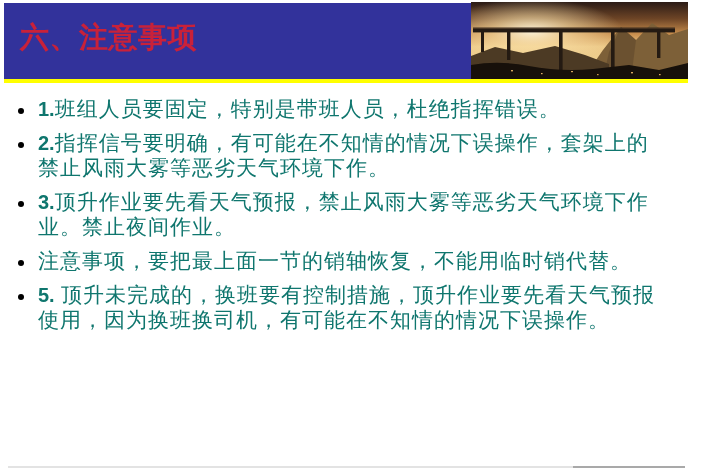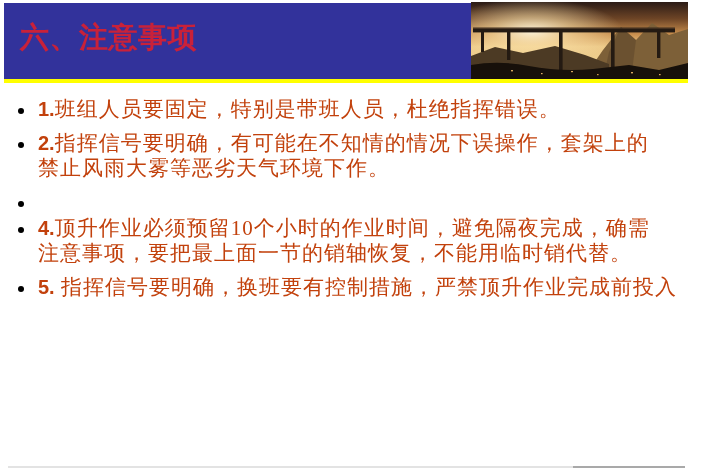--- a/index.html
+++ b/index.html
@@ -30,21 +30,21 @@
   }
 
   
   .content { position:absolute; left:16px; top:97px; width:700px; }
   .bullet-item { display:flex; margin-bottom:9px; }
   .bullet-dot {
     flex:none; width:6px; height:6px; border-radius:50%;
     background:#000000; margin:11px 0 0 2px;
   }
   .item-body {
-    margin-left:14px; font-size:21px; line-height:25px; color:#c2410c;
+    margin-left:14px; font-size:21px; line-height:25px; color:#0f766e;
     letter-spacing:1px;
   }
   .line { white-space:pre; }
   .num {
     font-family:"Liberation Sans","DejaVu Sans",sans-serif;
     font-weight:bold; font-size:20px; letter-spacing:0;
   }
 
   
   .bottom-line-light {
@@ -120,34 +120,38 @@
     <div class="bullet-item">
       <div class="bullet-dot"></div>
       <div class="item-body">
         <div class="line"><span class="num">2.</span><span>指挥信号要明确，有可能在不知情的情况下误操作，套架上的</span></div>
         <div class="line">禁止风雨大雾等恶劣天气环境下作。</div>
       </div>
     </div>
 
     <div class="bullet-item">
       <div class="bullet-dot"></div>
+      <div class="item-body">
+        <div class="line"><span class="num">3.</span><span>顶升作业要先看天气预报，禁止风雨大雾等恶劣天气环境下作</span></div>
+        <div class="line">业。禁止夜间作业。</div>
+      </div>
     </div>
 
     <div class="bullet-item">
       <div class="bullet-dot"></div>
       <div class="item-body">
-        <div class="line"><span class="num">4.</span><span>顶升作业必须预留10个小时的作业时间，避免隔夜完成，确需</span></div>
         <div class="line">注意事项，要把最上面一节的销轴恢复，不能用临时销代替。</div>
       </div>
     </div>
 
     <div class="bullet-item">
       <div class="bullet-dot"></div>
       <div class="item-body">
-        <div class="line"><span class="num">5.</span><span> 指挥信号要明确，换班要有控制措施，严禁顶升作业完成前投入</span></div>
+        <div class="line"><span class="num">5.</span><span> 顶升未完成的，换班要有控制措施，顶升作业要先看天气预报</span></div>
+        <div class="line">使用，因为换班换司机，有可能在不知情的情况下误操作。</div>
       </div>
     </div>
 
   </div>
 
   <div class="bottom-line-light"></div>
   <div class="bottom-line-dark"></div>
 
 </div>
 

